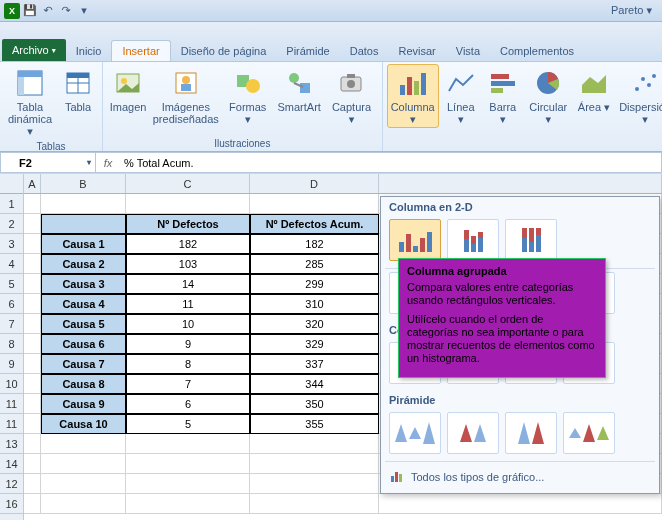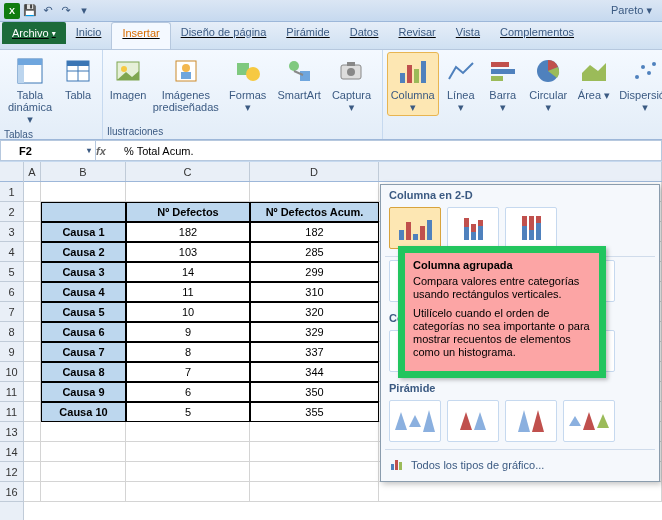--- a/index.html
+++ b/index.html
@@ -4,40 +4,40 @@
 <style>
   * { margin:0; padding:0; box-sizing:border-box; font-family:"Segoe UI",Tahoma,sans-serif; font-size:11px; }
   body { width:662px; height:520px; background:#fff; overflow:hidden; user-select:none; }
 
   .titlebar { height:22px; background:linear-gradient(#dbe6f4,#c6d9ef); display:flex; align-items:center; padding:0 4px; border-bottom:1px solid #9db7d9; }
   .qat { display:flex; gap:2px; align-items:center; }
   .qat-ico { width:16px; height:16px; display:flex; align-items:center; justify-content:center; color:#3b5a82; }
   .excel-logo { width:16px; height:16px; background:#107c10; color:#fff; font-weight:bold; display:flex; align-items:center; justify-content:center; font-size:9px; border-radius:2px; }
   .titlebar .doc { margin-left:auto; color:#3b5a82; padding-right:6px; }
 
-  .tabsbar { height:28px; background:linear-gradient(#e6eef8,#cfe0f2); display:flex; border-bottom:1px solid #b6c8de;text-decoration:underline; }
+  .tabsbar { height:40px; background:linear-gradient(#e6eef8,#cfe0f2); display:flex; align-items:flex-end; border-bottom:1px solid #b6c8de; }
   .filetab { background:#1c6b3a; color:#fff; padding:4px 10px; height:22px; display:flex; align-items:center; border-radius:2px 2px 0 0; margin-left:2px; }
   .filetab .dd { font-size:8px; margin-left:3px; }
   .tab { padding:4px 10px; color:#3b5a82; cursor:pointer; }
   .tab.active { background:#f4f9ff; border:1px solid #b6c8de; border-bottom:none; color:#d86c00; border-radius:3px 3px 0 0; }
 
   .ribbon { height:90px; background:linear-gradient(#f4f9ff,#e3edf8); border-bottom:1px solid #9db7d9; display:flex; }
   .rgroup { border-right:1px solid #c6d9ef; display:flex; flex-direction:column; padding:2px 4px 0; }
   .rgroup .items { flex:1; display:flex; align-items:flex-start; gap:2px; }
-  .rgroup .lbl { color:#3b5a82; font-size:10px; padding:1px 0 2px; }
+  .rgroup .lbl { text-align:center; color:#3b5a82; font-size:10px; padding:1px 0 2px; }
   .rbtn { display:flex; flex-direction:column; align-items:center; justify-content:flex-start; padding:2px 3px; min-width:40px; border:1px solid transparent; border-radius:3px; cursor:pointer; }
   .rbtn:hover,.rbtn.hot { background:#fde7b3; border-color:#e8b551; }
   .rbtn .cap { text-align:center; color:#3b5a82; line-height:12px; margin-top:2px; }
   .rico { width:32px; height:32px; display:flex; align-items:center; justify-content:center; }
 
   .namebox-row { height:22px; display:flex; align-items:stretch; border-bottom:1px solid #c6d9ef; background:#eef5fc; }
   .namebox { width:96px; background:#fff; border:1px solid #b6c8de; display:flex; align-items:center; padding-left:18px; font-weight:bold; position:relative; }
   .namebox::after { content:"▾"; font-size:8px; color:#3b5a82; margin-left:auto; padding-right:4px; }
   .fxbar { flex:1; display:flex; align-items:center; background:#fff; border:1px solid #b6c8de; border-left:none; }
-  .fxico { width:24px; text-align:left; color:#666; font-style:italic;font-weight:bold; }
+  .fxico { width:24px; text-align:center; color:#666; font-style:italic; }
   .fxval { padding-left:4px; }
 
   .grid { display:flex; height:calc(520px - 22px - 24px - 90px - 22px); position:relative; }
   .rowhdrs { width:24px; background:#e9eff7; border-right:1px solid #c0cbd8; }
   .cornercell { height:20px; border-bottom:1px solid #9db7d9; background:#e9eff7; }
   .rh { height:20px; border-bottom:1px solid #c0cbd8; display:flex; align-items:center; justify-content:center; color:#333; font-size:11px; }
   .sheet { flex:1; overflow:hidden; }
   .colhdrs { display:flex; height:20px; background:#e9eff7; border-bottom:1px solid #9db7d9; }
   .ch { border-right:1px solid #c0cbd8; display:flex; align-items:center; justify-content:center; color:#333; }
   .cA { width:17px; } .cB { width:85px; } .cC { width:124px; } .cD { width:129px; } .cRest { flex:1; }
@@ -49,21 +49,21 @@
   .blank { background:#fff; }
 
   .gallery { position:absolute; z-index:5; left:380px; top:22px; width:280px; background:#f5f8fc; border:1px solid #8a9cad; box-shadow:2px 2px 6px rgba(0,0,0,.25); padding-bottom:2px; }
   .gal-title { padding:4px 8px; color:#3b5a82; font-weight:bold; }
   .gal-row { display:flex; gap:6px; padding:2px 8px 6px; }
   .gal-item { width:52px; height:42px; border:1px solid #c6d9ef; background:#fff; display:flex; align-items:center; justify-content:center; border-radius:2px; cursor:pointer; }
   .gal-item.sel { border:1px solid #d8a33c; background:#fde7b3; }
   .gal-sep { height:1px; background:#d0dceb; margin:1px 4px; }
   .gal-foot { display:flex; align-items:center; gap:6px; padding:5px 8px; color:#3b5a82; cursor:pointer; }
 
-  .tooltip { position:absolute; z-index:6; left:398px; top:84px; width:208px; background:#fca5a5; border:7px solid #22c55e; padding:6px 8px; box-shadow:2px 2px 4px rgba(0,0,0,.25); }
+  .tooltip { position:absolute; z-index:6; left:398px; top:84px; width:208px; background:#a21caf; border:1px solid #22c55e; padding:6px 8px; box-shadow:2px 2px 4px rgba(0,0,0,.25); }
   .tooltip .tt-title { font-weight:bold; margin-bottom:4px; }
   .tooltip p { font-size:11px; margin-bottom:6px; line-height:13px; }
 
   
   .bars { display:flex; gap:2px; align-items:flex-end; height:24px; }
   .bars span { width:5px; background:#4f81bd; }
   .cone { width:0; height:0; border-left:5px solid transparent; border-right:5px solid transparent; border-bottom:20px solid #4f81bd; margin:0 1px; display:inline-block; }
   .pyr { width:0; height:0; border-left:6px solid transparent; border-right:6px solid transparent; border-bottom:18px solid #8bb0df; margin:0 1px; display:inline-block; }
   .cyl { width:7px; height:20px; background:#4f81bd; border-radius:3px/2px; margin:0 1px; display:inline-block; }
 </style>

